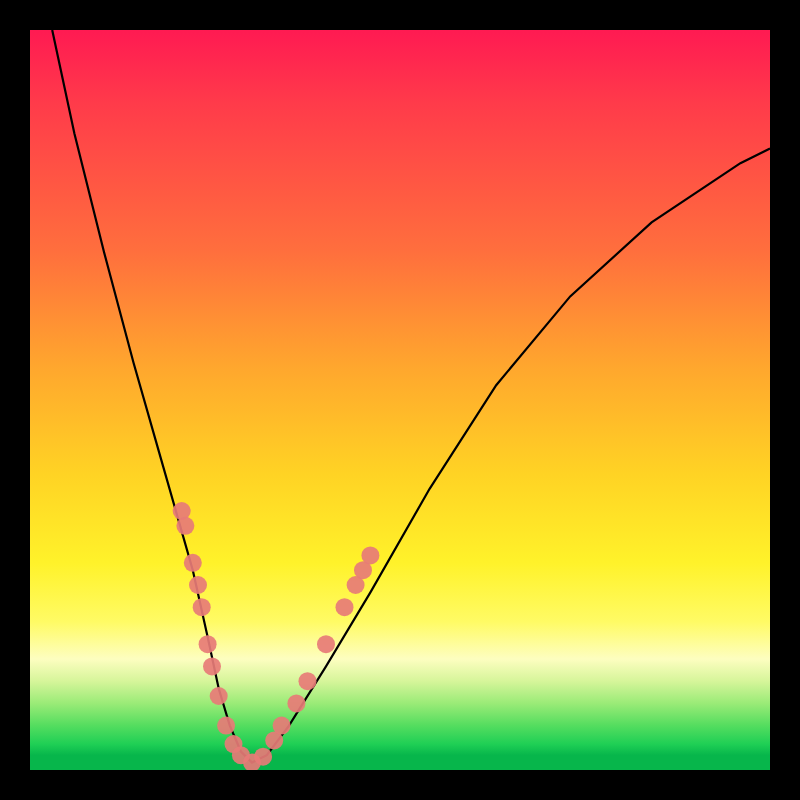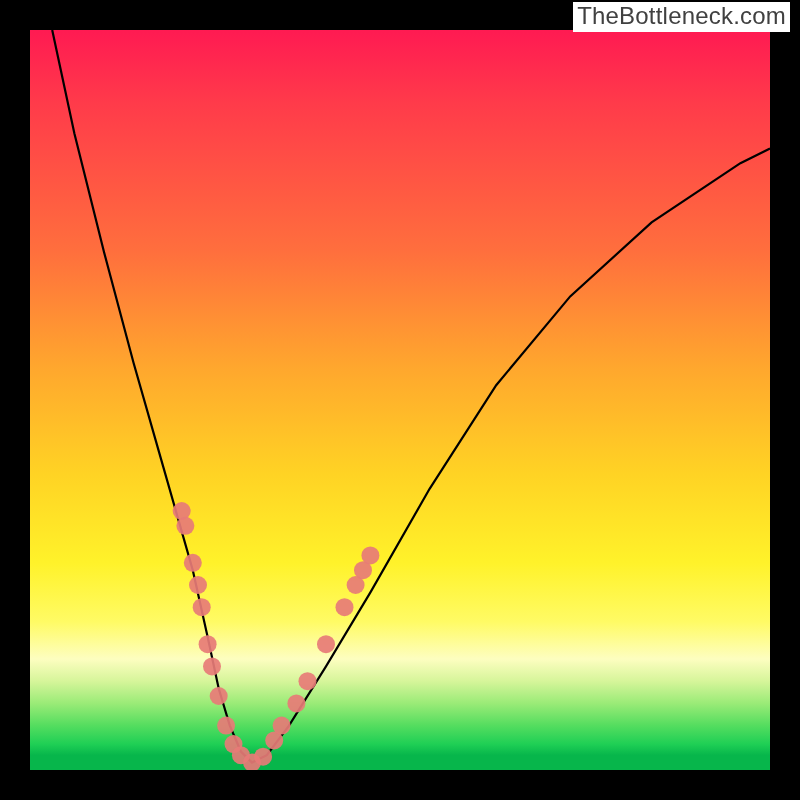--- a/index.html
+++ b/index.html
@@ -69,21 +69,20 @@
   .marker {
     fill: #e77b77;
     opacity: 0.92;
   }
 </style>
 </head>
 <body>
 
 <div class="frame">
 
-  <div class="watermark">TheBottleneck.com</div>
 
   <div class="plot-area">
     <svg class="curve" viewBox="0 0 740 740">
       <path id="curve-path" d="M22.2 0.0 L44.4 103.6 L74.0 222.0 L103.6 333.0 L133.2 436.6 L148.0 488.4 L162.8 540.2 L177.6 606.8 L188.7 658.6 L199.8 695.6 L210.9 721.5 L222.0 732.6 L236.8 725.2 L259.0 695.6 L296.0 636.4 L340.4 562.4 L399.6 458.8 L466.2 355.2 L540.2 266.4 L621.6 192.4 L710.4 133.2 L740.0 118.4"></path>
       <g id="markers-group">
           <circle cx="151.7" cy="481.0" r="9" class="marker"></circle>
           <circle cx="155.4" cy="495.8" r="9" class="marker"></circle>
           <circle cx="162.8" cy="532.8" r="9" class="marker"></circle>
           <circle cx="168.0" cy="555.0" r="9" class="marker"></circle>
           <circle cx="171.7" cy="577.2" r="9" class="marker"></circle>

